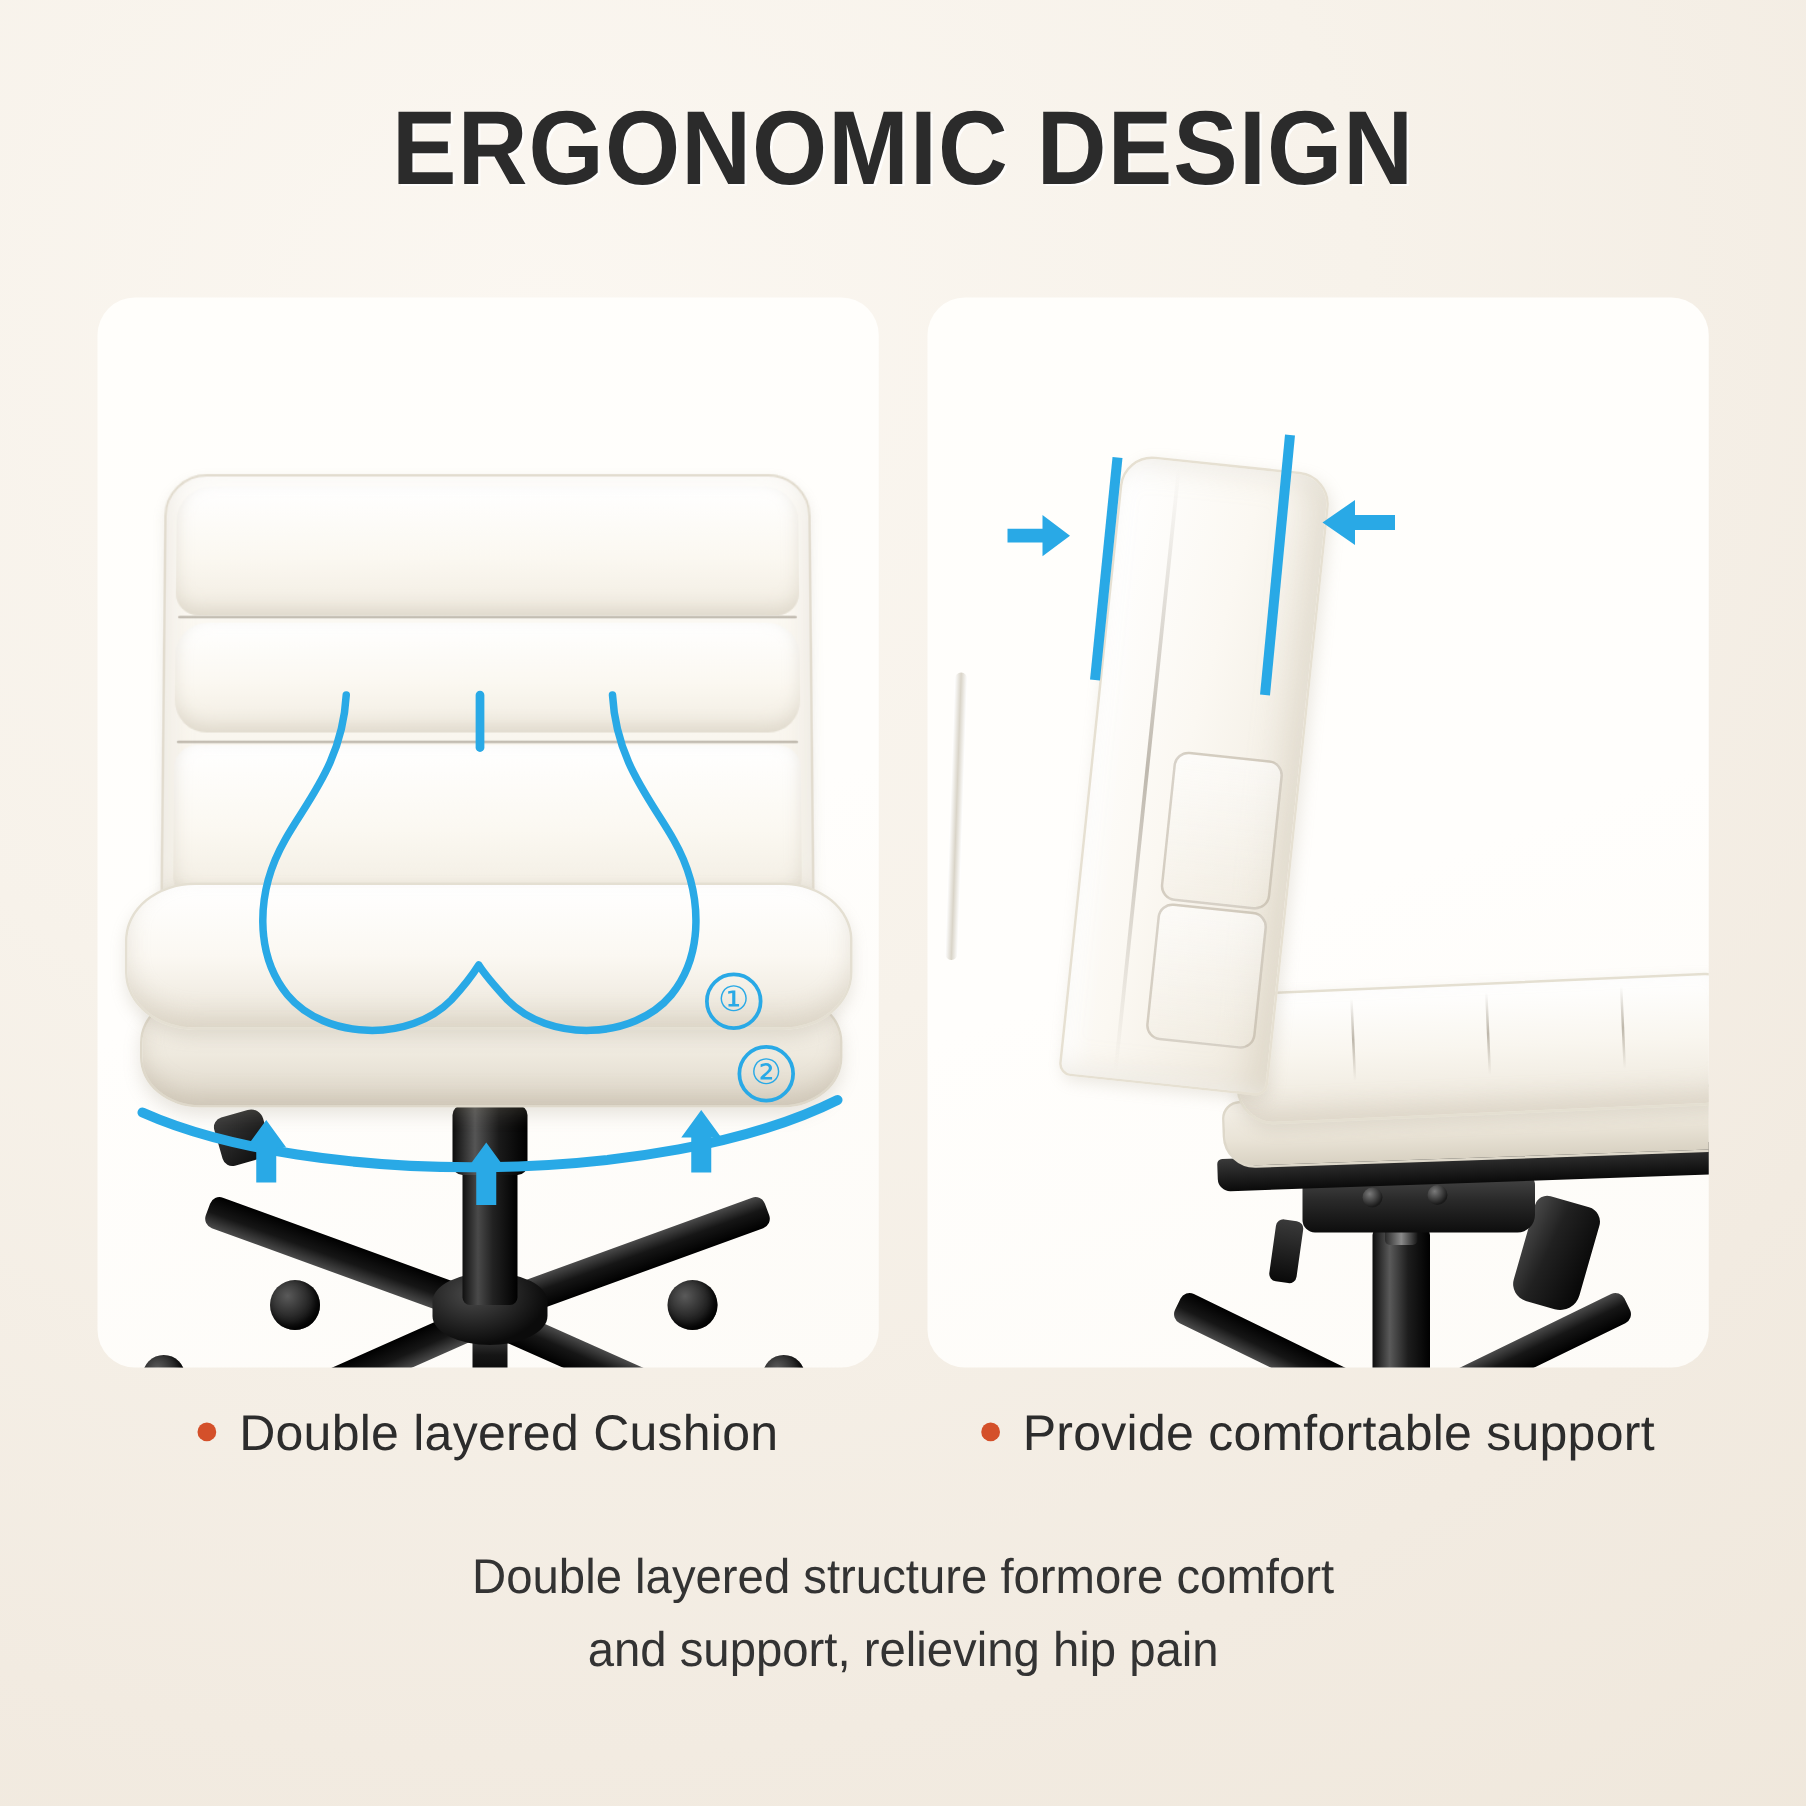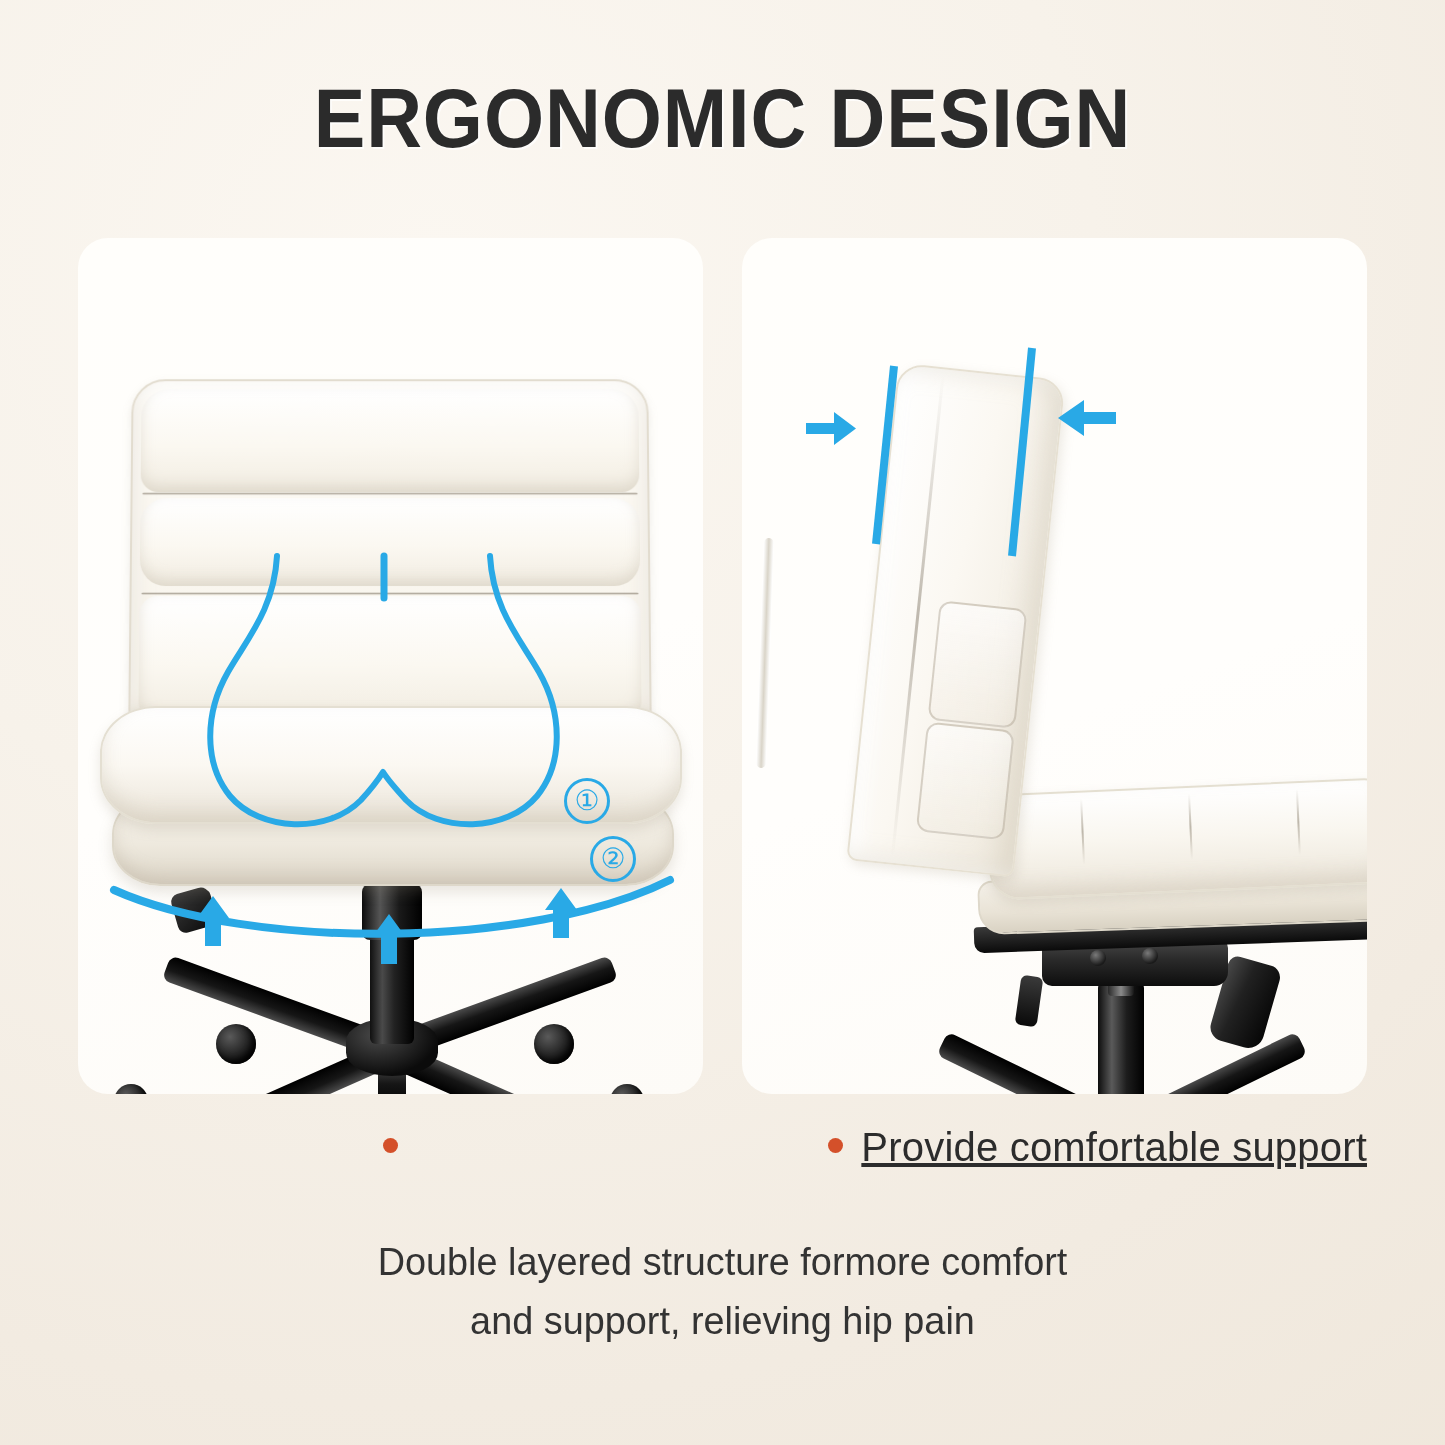--- a/index.html
+++ b/index.html
@@ -286,21 +286,21 @@
     top: 1112px;
     height: 70px;
     display: flex;
     align-items: center;
     gap: 18px;
     font-size: 40px;
     color: #2c2c2c;
     letter-spacing: .2px;
   }
   .caption-left  { left: 78px;  width: 625px; justify-content: center; }
-  .caption-right { left: 742px; width: 625px; justify-content: flex-end; text-decoration: underline; }
+  .caption-right { left: 742px; width: 625px; justify-content: center; }
   .dot {
     width: 15px; height: 15px;
     border-radius: 50%;
     background: #d4502a;
     flex: 0 0 auto;
     margin-top: -4px;
   }
 
   .footer {
     position: absolute;
@@ -419,20 +419,21 @@
             <path d="M 374 186 l 0 -12 l -32 0 l 0 -12 l -26 18 l 26 18 l 0 -12 z"></path>
           </g>
         </svg>
 
       </div>
     </div>
   </div>
 
   <div class="caption caption-left">
     <span class="dot"></span>
+    <span>Double layered Cushion</span>
   </div>
 
   <div class="caption caption-right">
     <span class="dot"></span>
     <span>Provide comfortable support</span>
   </div>
 
   <div class="footer">
     <div>Double layered structure formore comfort</div>
     <div>and support, relieving hip pain</div>

